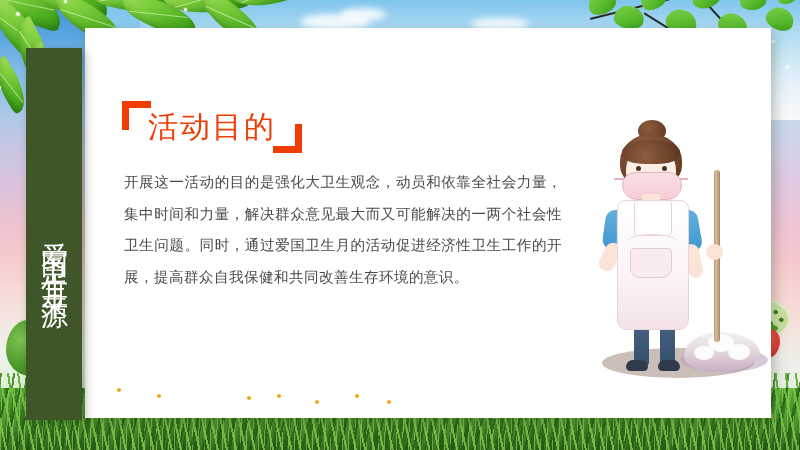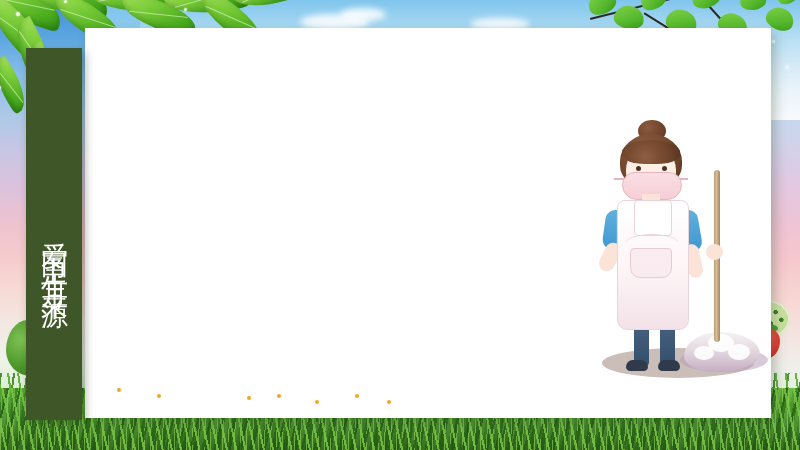--- a/index.html
+++ b/index.html
@@ -699,15 +699,21 @@
     <div class="il-mop-wisp" style="left:140px;top:226px;width:22px;height:16px;"></div>
     <div class="il-mop-wisp" style="left:106px;top:228px;width:20px;height:14px;"></div>
     <div class="il-mop-handle"></div>
     <div class="il-hand"></div>
   </div>
 
   <div class="sidebar">
     <div class="sidebar-title">爱国卫生月来源</div>
   </div>
 
-
+  <div class="title-wrap">
+    <span class="brk brk-tl"></span>
+    <span class="title-text">活动目的</span>
+    <span class="brk brk-br"></span>
+  </div>
+
+  <div class="body-text">开展这一活动的目的是强化大卫生观念，动员和依靠全社会力量，集中时间和力量，解决群众意见最大而又可能解决的一两个社会性卫生问题。同时，通过爱国卫生月的活动促进经济性卫生工作的开展，提高群众自我保健和共同改善生存环境的意识。</div>
 
 </div>
 
 </body></html>

